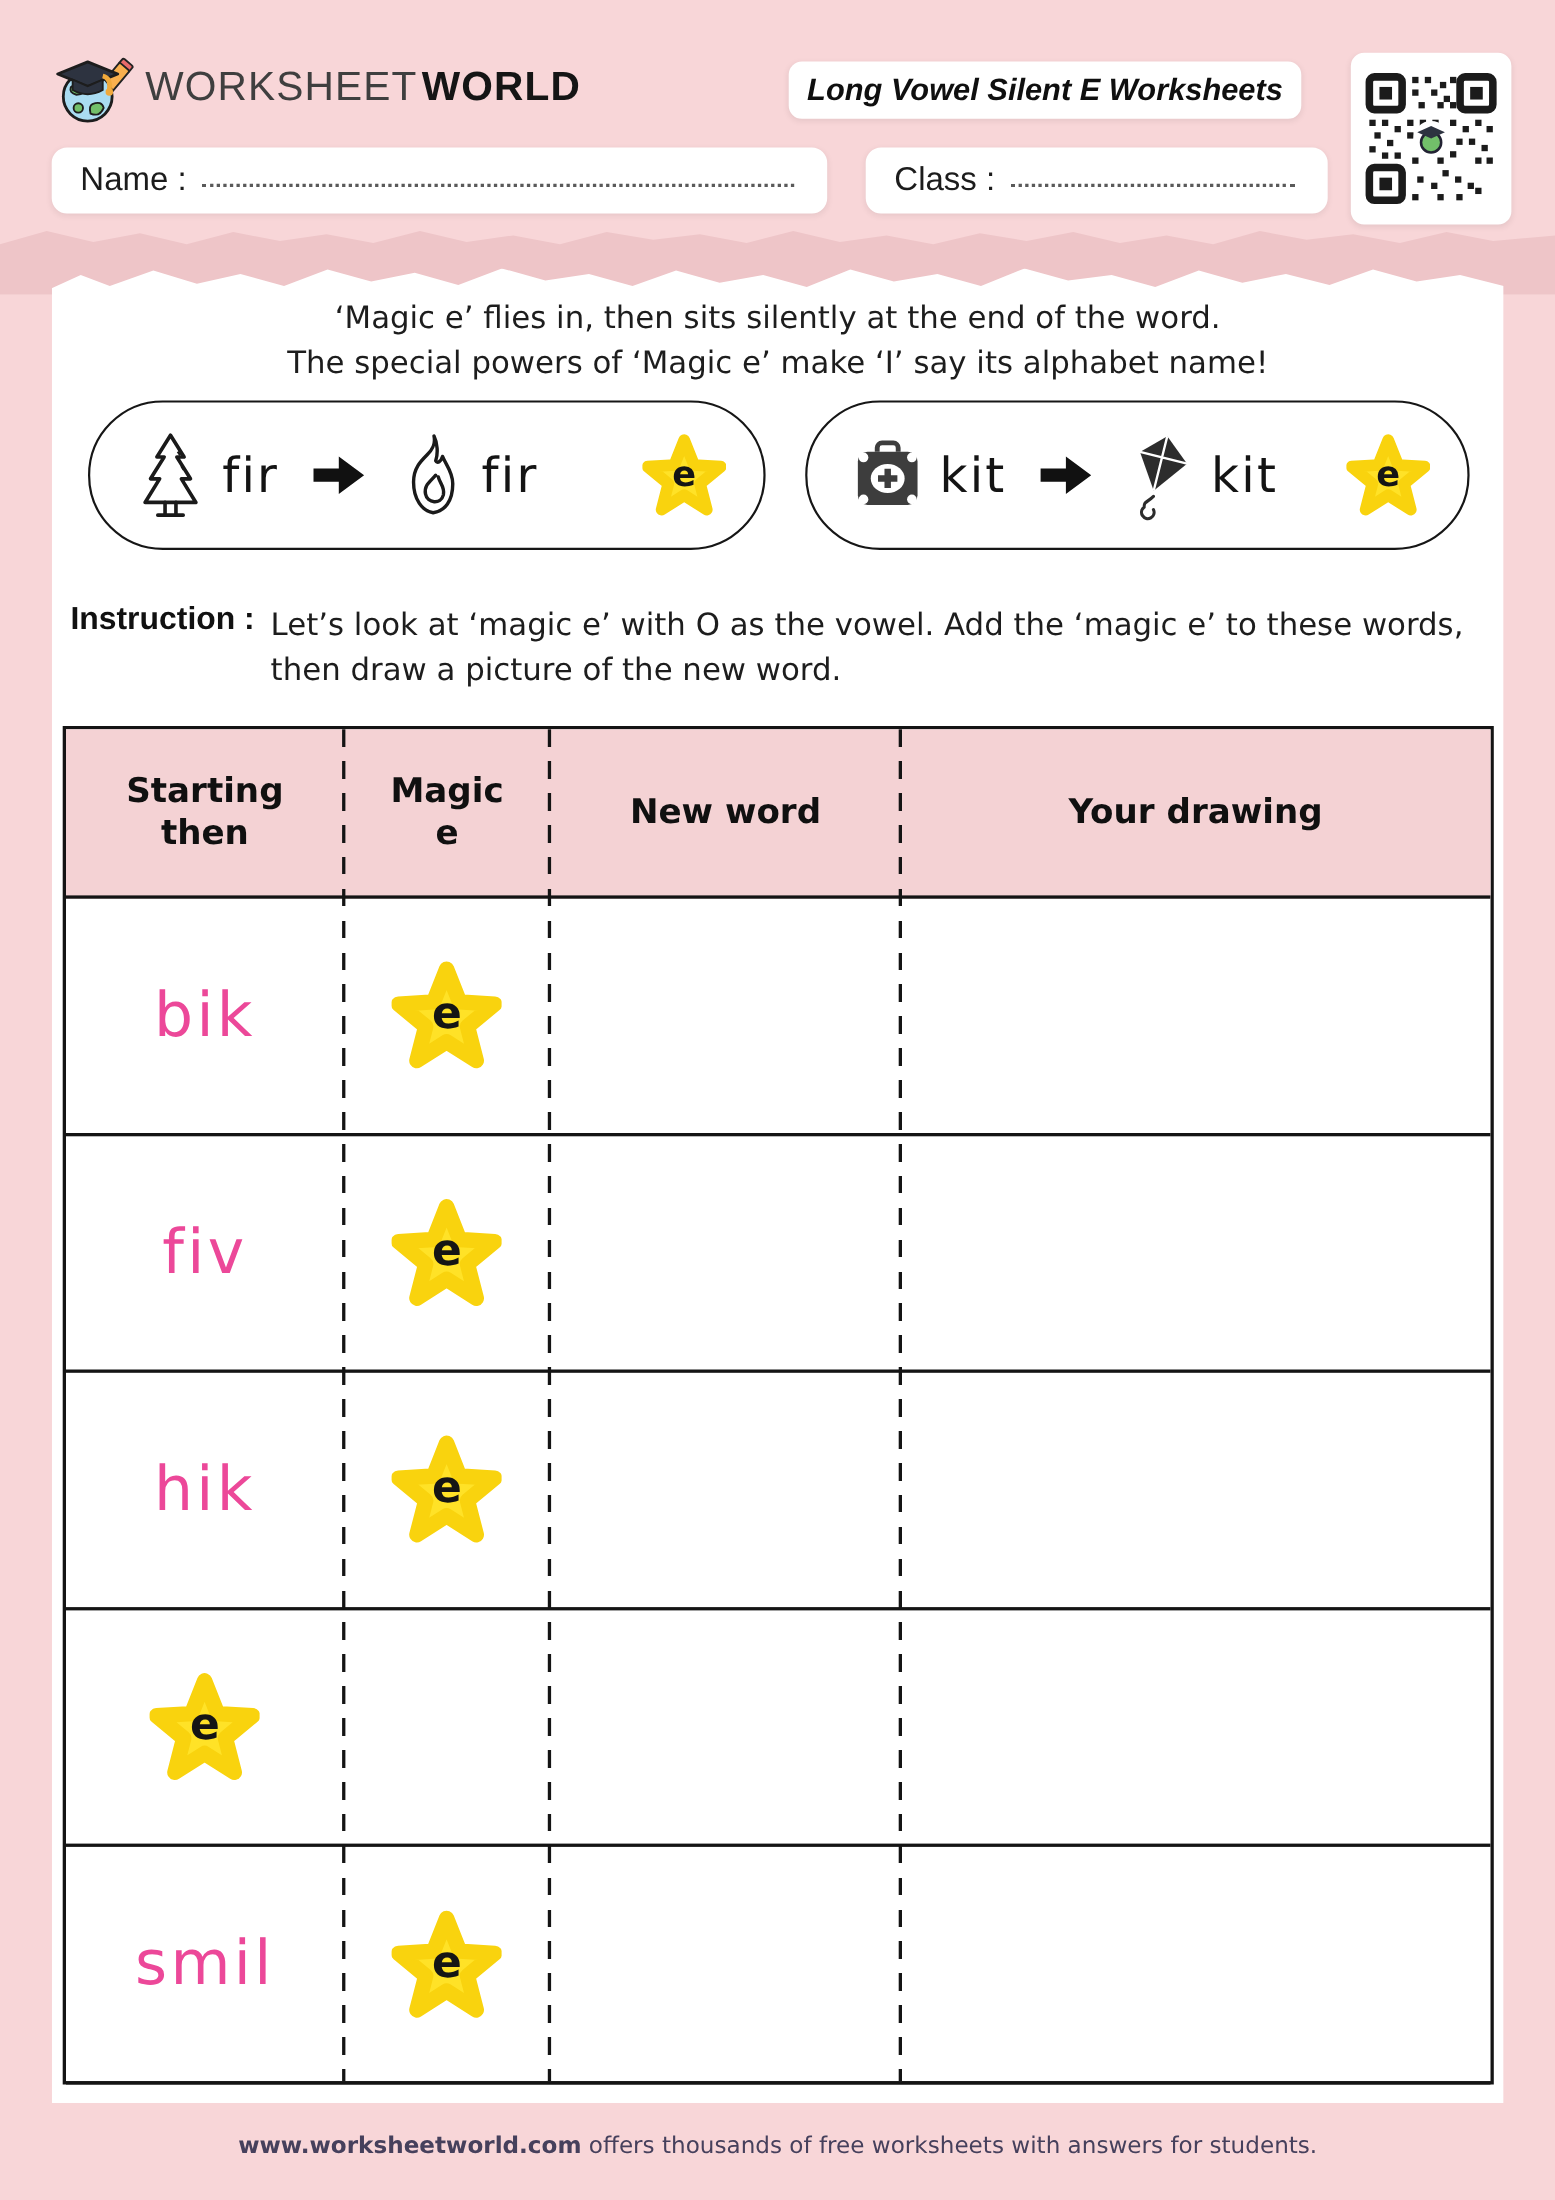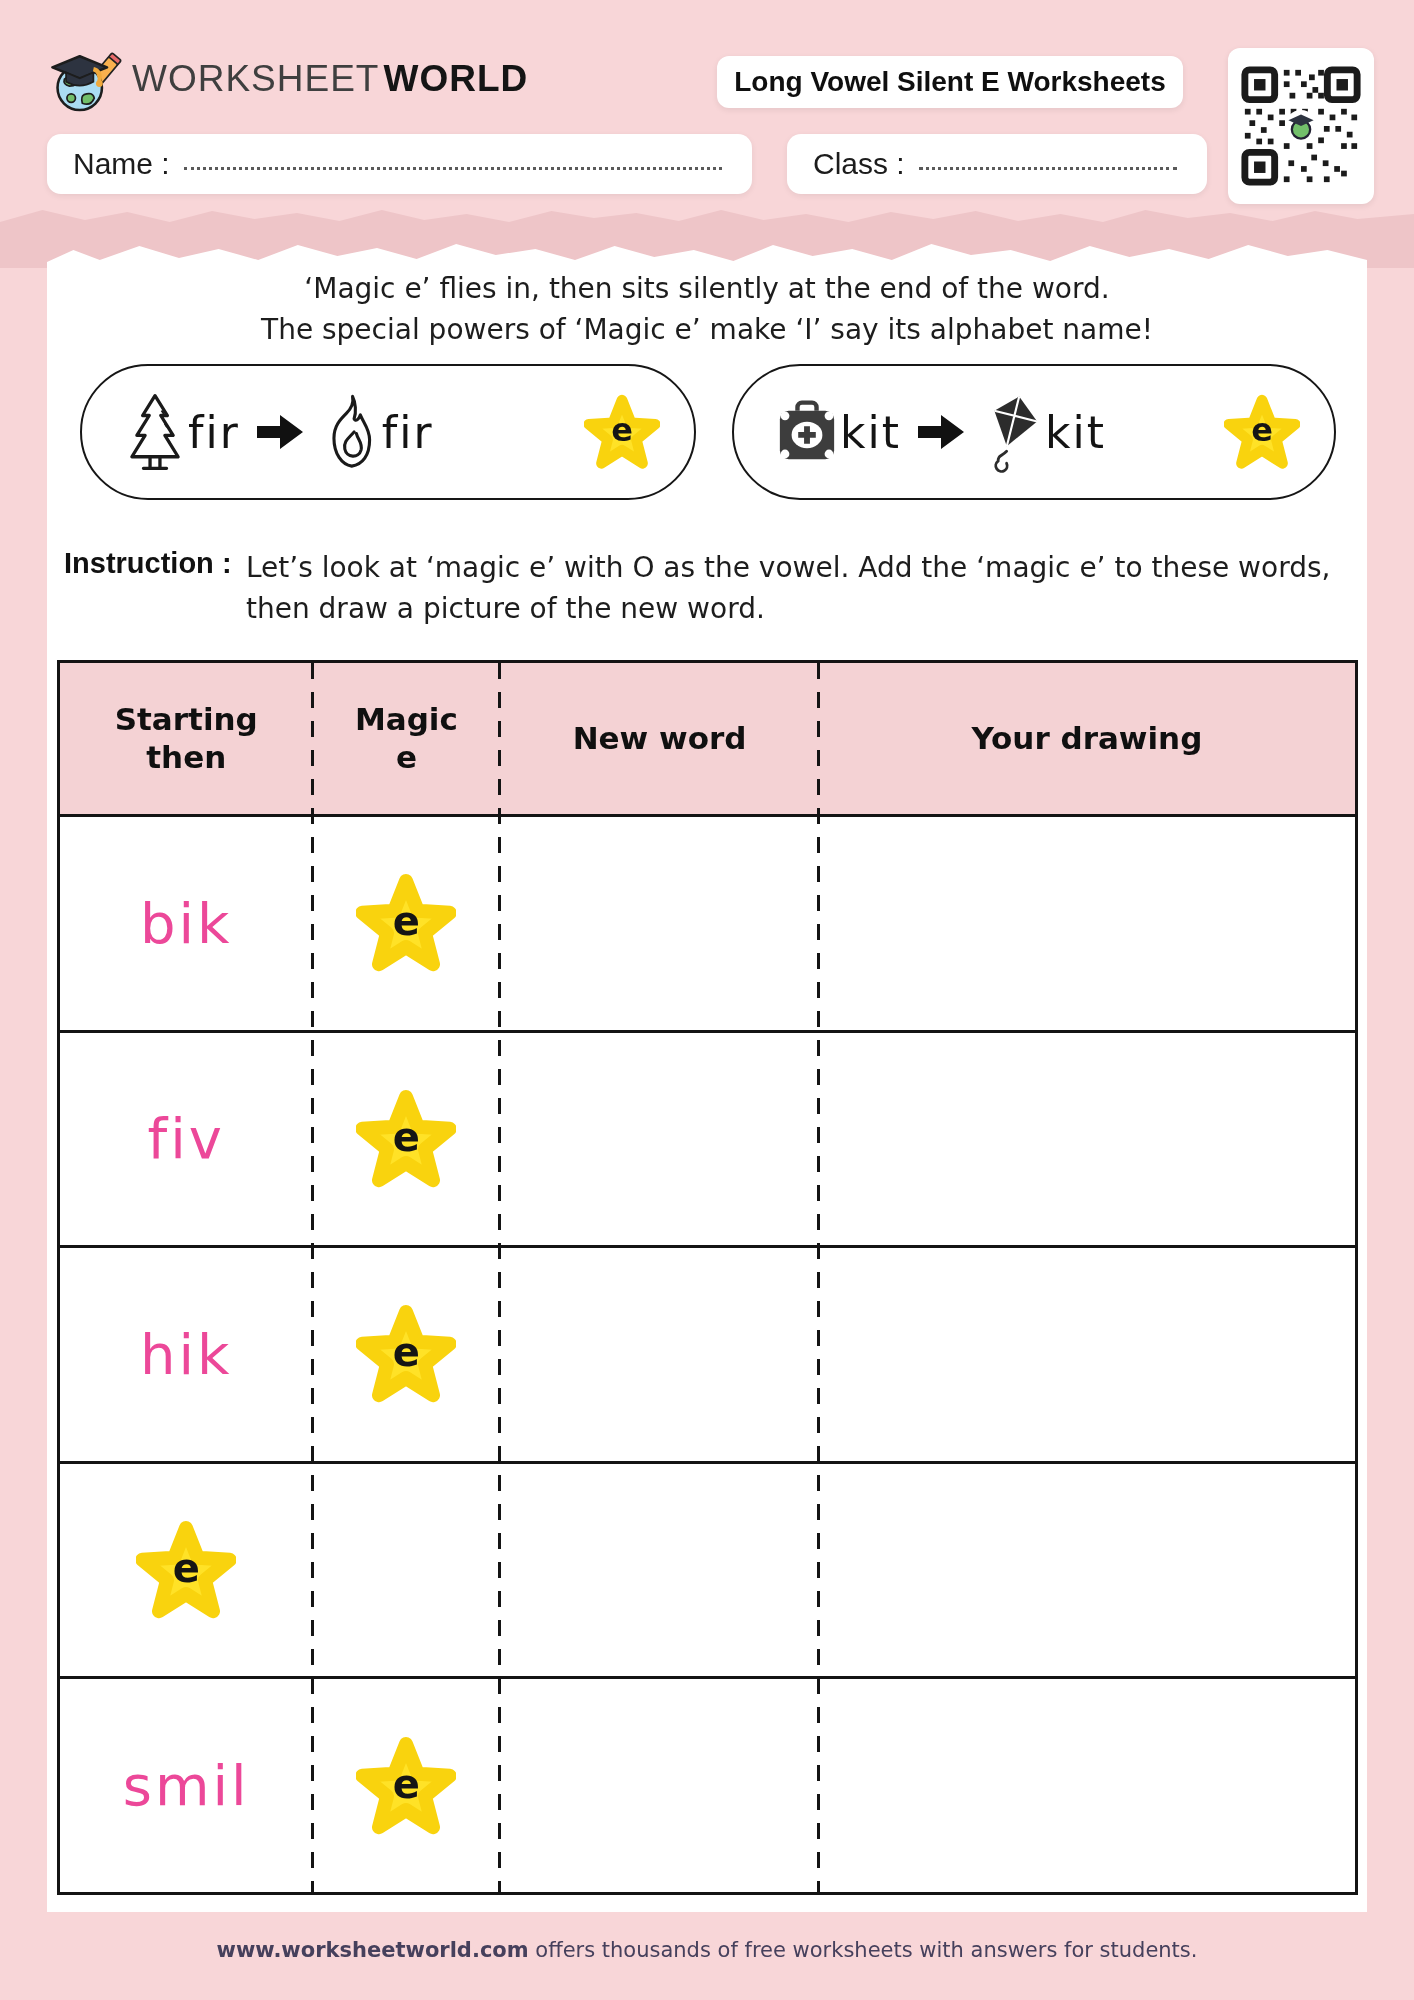--- a/index.html
+++ b/index.html
@@ -10,21 +10,21 @@
   }
   
   .logo{position:absolute;left:44px;top:40px;width:80px;height:82px;}
   .brand{position:absolute;left:132px;top:58px;font-size:37px;letter-spacing:1px;white-space:nowrap;}
   .brand .reg{font-weight:400;color:#3f3f3f;}
   .brand .bold{font-weight:700;color:#151515;margin-left:4px;}
   .title-badge{
     position:absolute;left:717px;top:56px;width:466px;height:52px;
     background:#ffffff;border-radius:12px;box-shadow:0 2px 6px rgba(0,0,0,.08);
     display:flex;align-items:center;justify-content:center;
-    font-size:28px;font-weight:700;color:#0f0f0f;
+    font-size:28px;font-weight:700;color:#0f0f0f;font-style:italic;
   }
   .qr-box{
     position:absolute;left:1228px;top:48px;width:146px;height:156px;
     background:#fff;border-radius:12px;box-shadow:0 2px 6px rgba(0,0,0,.08);
     display:flex;align-items:center;justify-content:center;
   }
   .field-box{
     position:absolute;top:134px;height:60px;background:#fff;border-radius:14px;
     box-shadow:0 2px 6px rgba(0,0,0,.07);
     display:flex;align-items:center;padding:12px 26px;box-sizing:border-box;
@@ -45,21 +45,21 @@
   }
   .content{position:absolute;left:0;top:0;width:1414px;height:2000px;z-index:3;}
 
   
   .intro{position:absolute;left:47px;top:268px;width:1320px;text-align:center;
     font-size:28px;line-height:41px;color:#1d1d1d;font-family:"DejaVu Sans", sans-serif;}
 
   
   .pill{
     position:absolute;top:364px;height:136px;background:#fff;border:2.5px solid #161616;border-radius:70px;
-    display:flex;align-items:center;box-sizing:border-box;padding:0 34px 0 40px;
+    display:flex;align-items:center;box-sizing:border-box;padding:0 34px 0 40px;gap:14px;
   }
   #pill-left{left:80px;width:616px;}
   #pill-right{left:732px;width:604px;}
   .pill .word{font-size:44px;color:#141414;font-family:"DejaVu Sans", sans-serif;letter-spacing:2px;}
   .pill .arrow{margin:0 14px;}
   
   .star{position:relative;display:inline-block;}
   .star span{
     position:absolute;left:50%;top:50%;transform:translate(-50%,-54%);
     font-family:"DejaVu Sans", sans-serif;font-weight:700;color:#151515;

